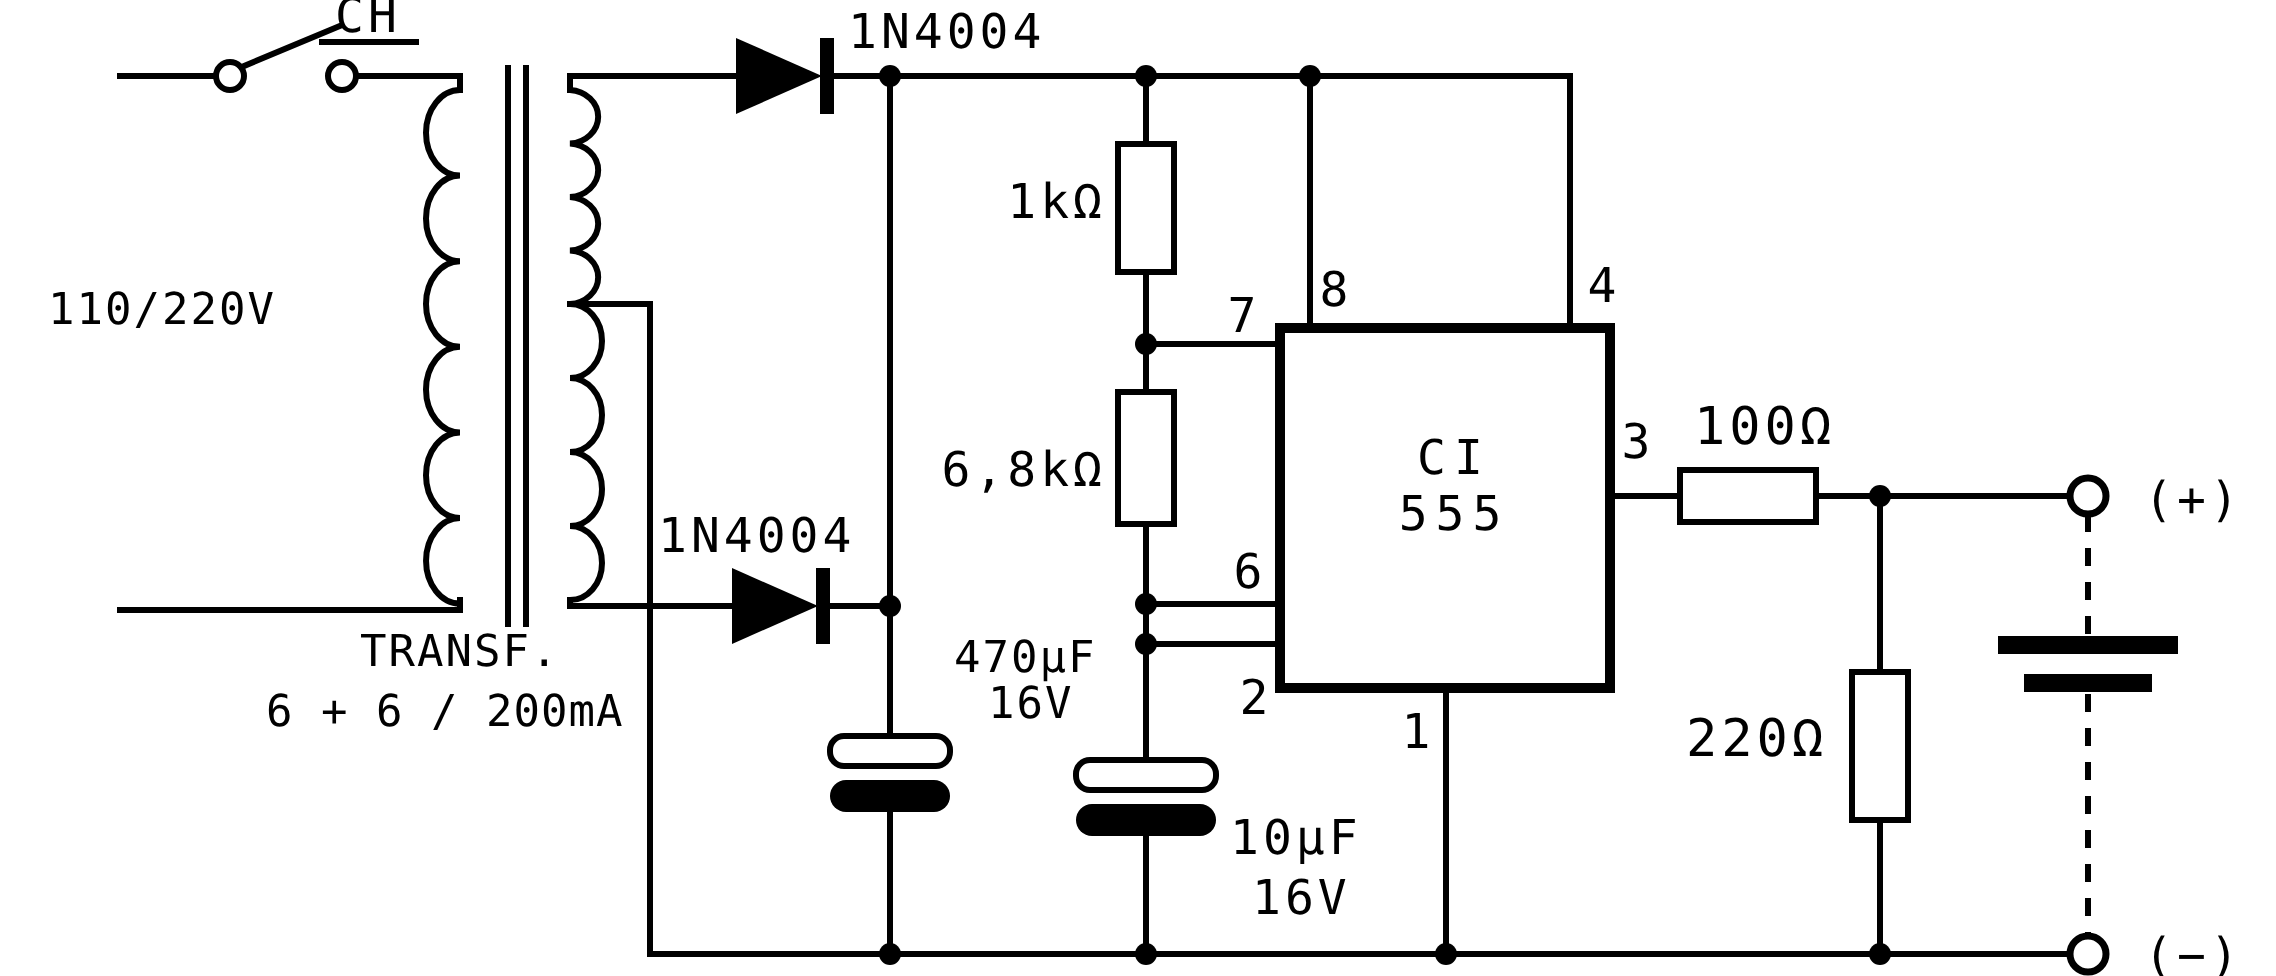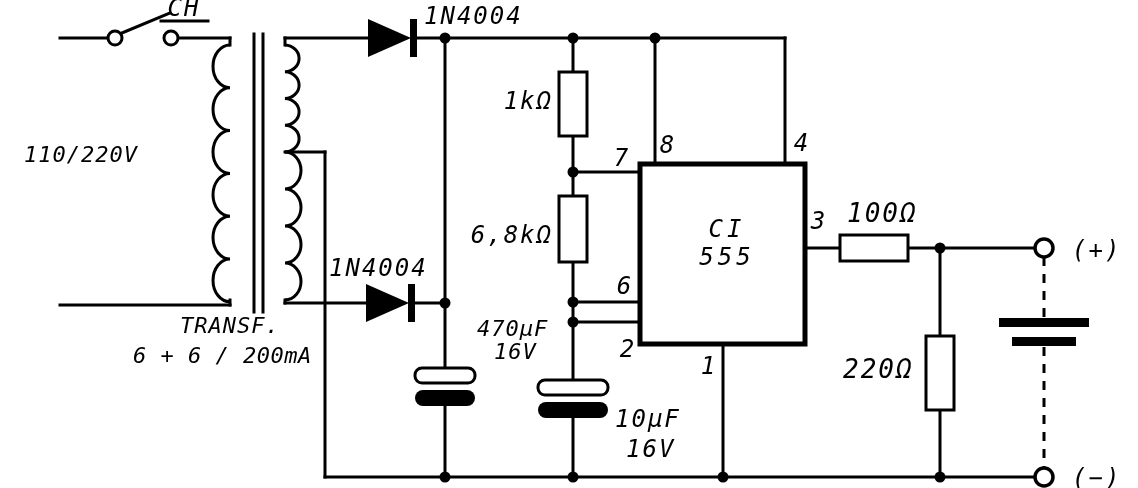--- a/index.html
+++ b/index.html
@@ -3,21 +3,21 @@
 <meta charset="utf-8">
 <style>
   html, body {
     margin: 0;
     padding: 0;
     background: #ffffff;
     width: 1138px;
     height: 488px;
     overflow: hidden;
   }
-  .schematic-wrap { width: 1138px; height: 488px; background: #ffffff; font-style: italic; }
+  .schematic-wrap { width: 1138px; height: 488px; background: #ffffff; }
   svg { display: block; }
 
   .wire { stroke: #000; stroke-width: 3; fill: none; stroke-linecap: square; }
   .coil { stroke: #000; stroke-width: 3; fill: none; }
   .comp { stroke: #000; stroke-width: 3; fill: #fff; }
   .ic-box { stroke: #000; stroke-width: 5; fill: #fff; }
   .solid { fill: #000; stroke: none; }
   .dot { fill: #000; stroke: none; }
   .contact { stroke: #000; stroke-width: 3; fill: #fff; }
   .term { stroke: #000; stroke-width: 3.5; fill: #fff; }

